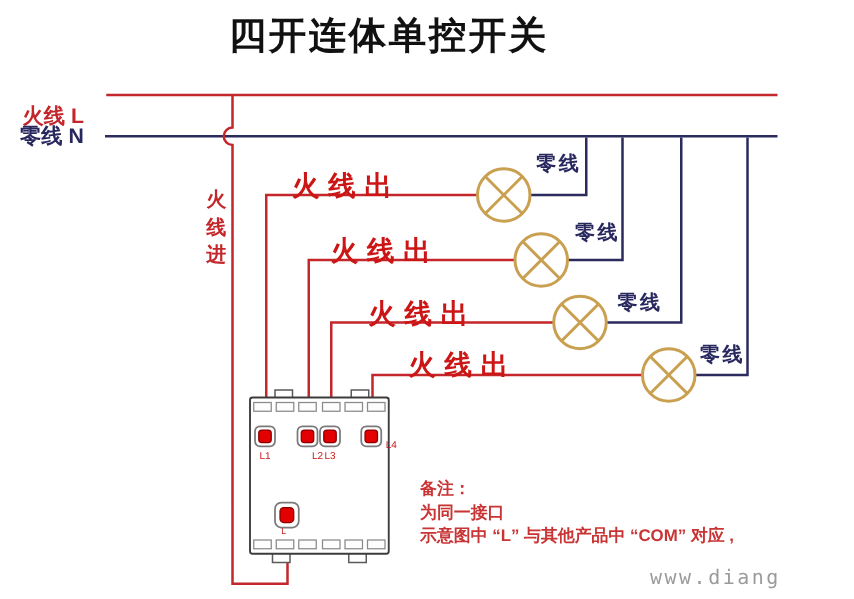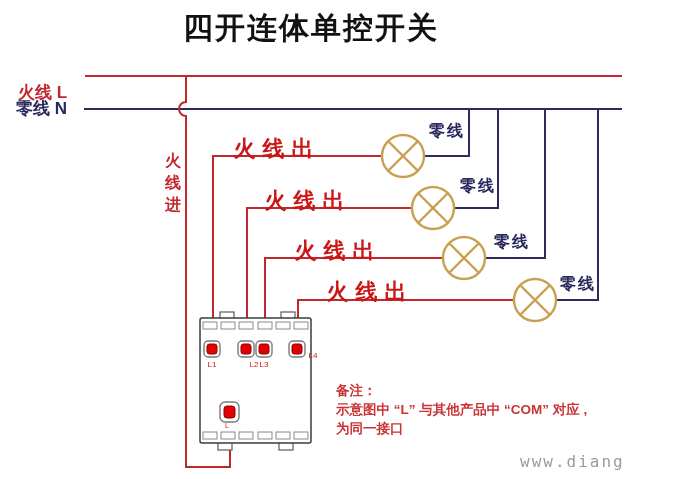--- a/index.html
+++ b/index.html
@@ -152,19 +152,19 @@
   <div class="lbl zx-label" style="left:578px;top:274px;">零线</div>
 
   <div class="lbl term-label" style="left:212px;top:360px;">L1</div>
   <div class="lbl term-label" style="left:246px;top:360px;padding-left:16px;">L2</div>
   <div class="lbl term-label" style="left:264px;top:360px;">L3</div>
   <div class="lbl term-label" style="left:297px;top:351px;padding-left:32px;">L4</div>
   <div class="lbl term-label common-label" style="left:227px;top:422px;">L</div>
 
   <div class="lbl note">
     <div>备注：</div>
+    <div>为同一接口</div>
     <div>示意图中 “L” 与其他产品中 “COM” 对应 ,</div>
-    <div>为同一接口</div>
   </div>
 
   <div class="lbl watermark">www.diangon.com</div>
 
 </div>
 
 </body></html>

